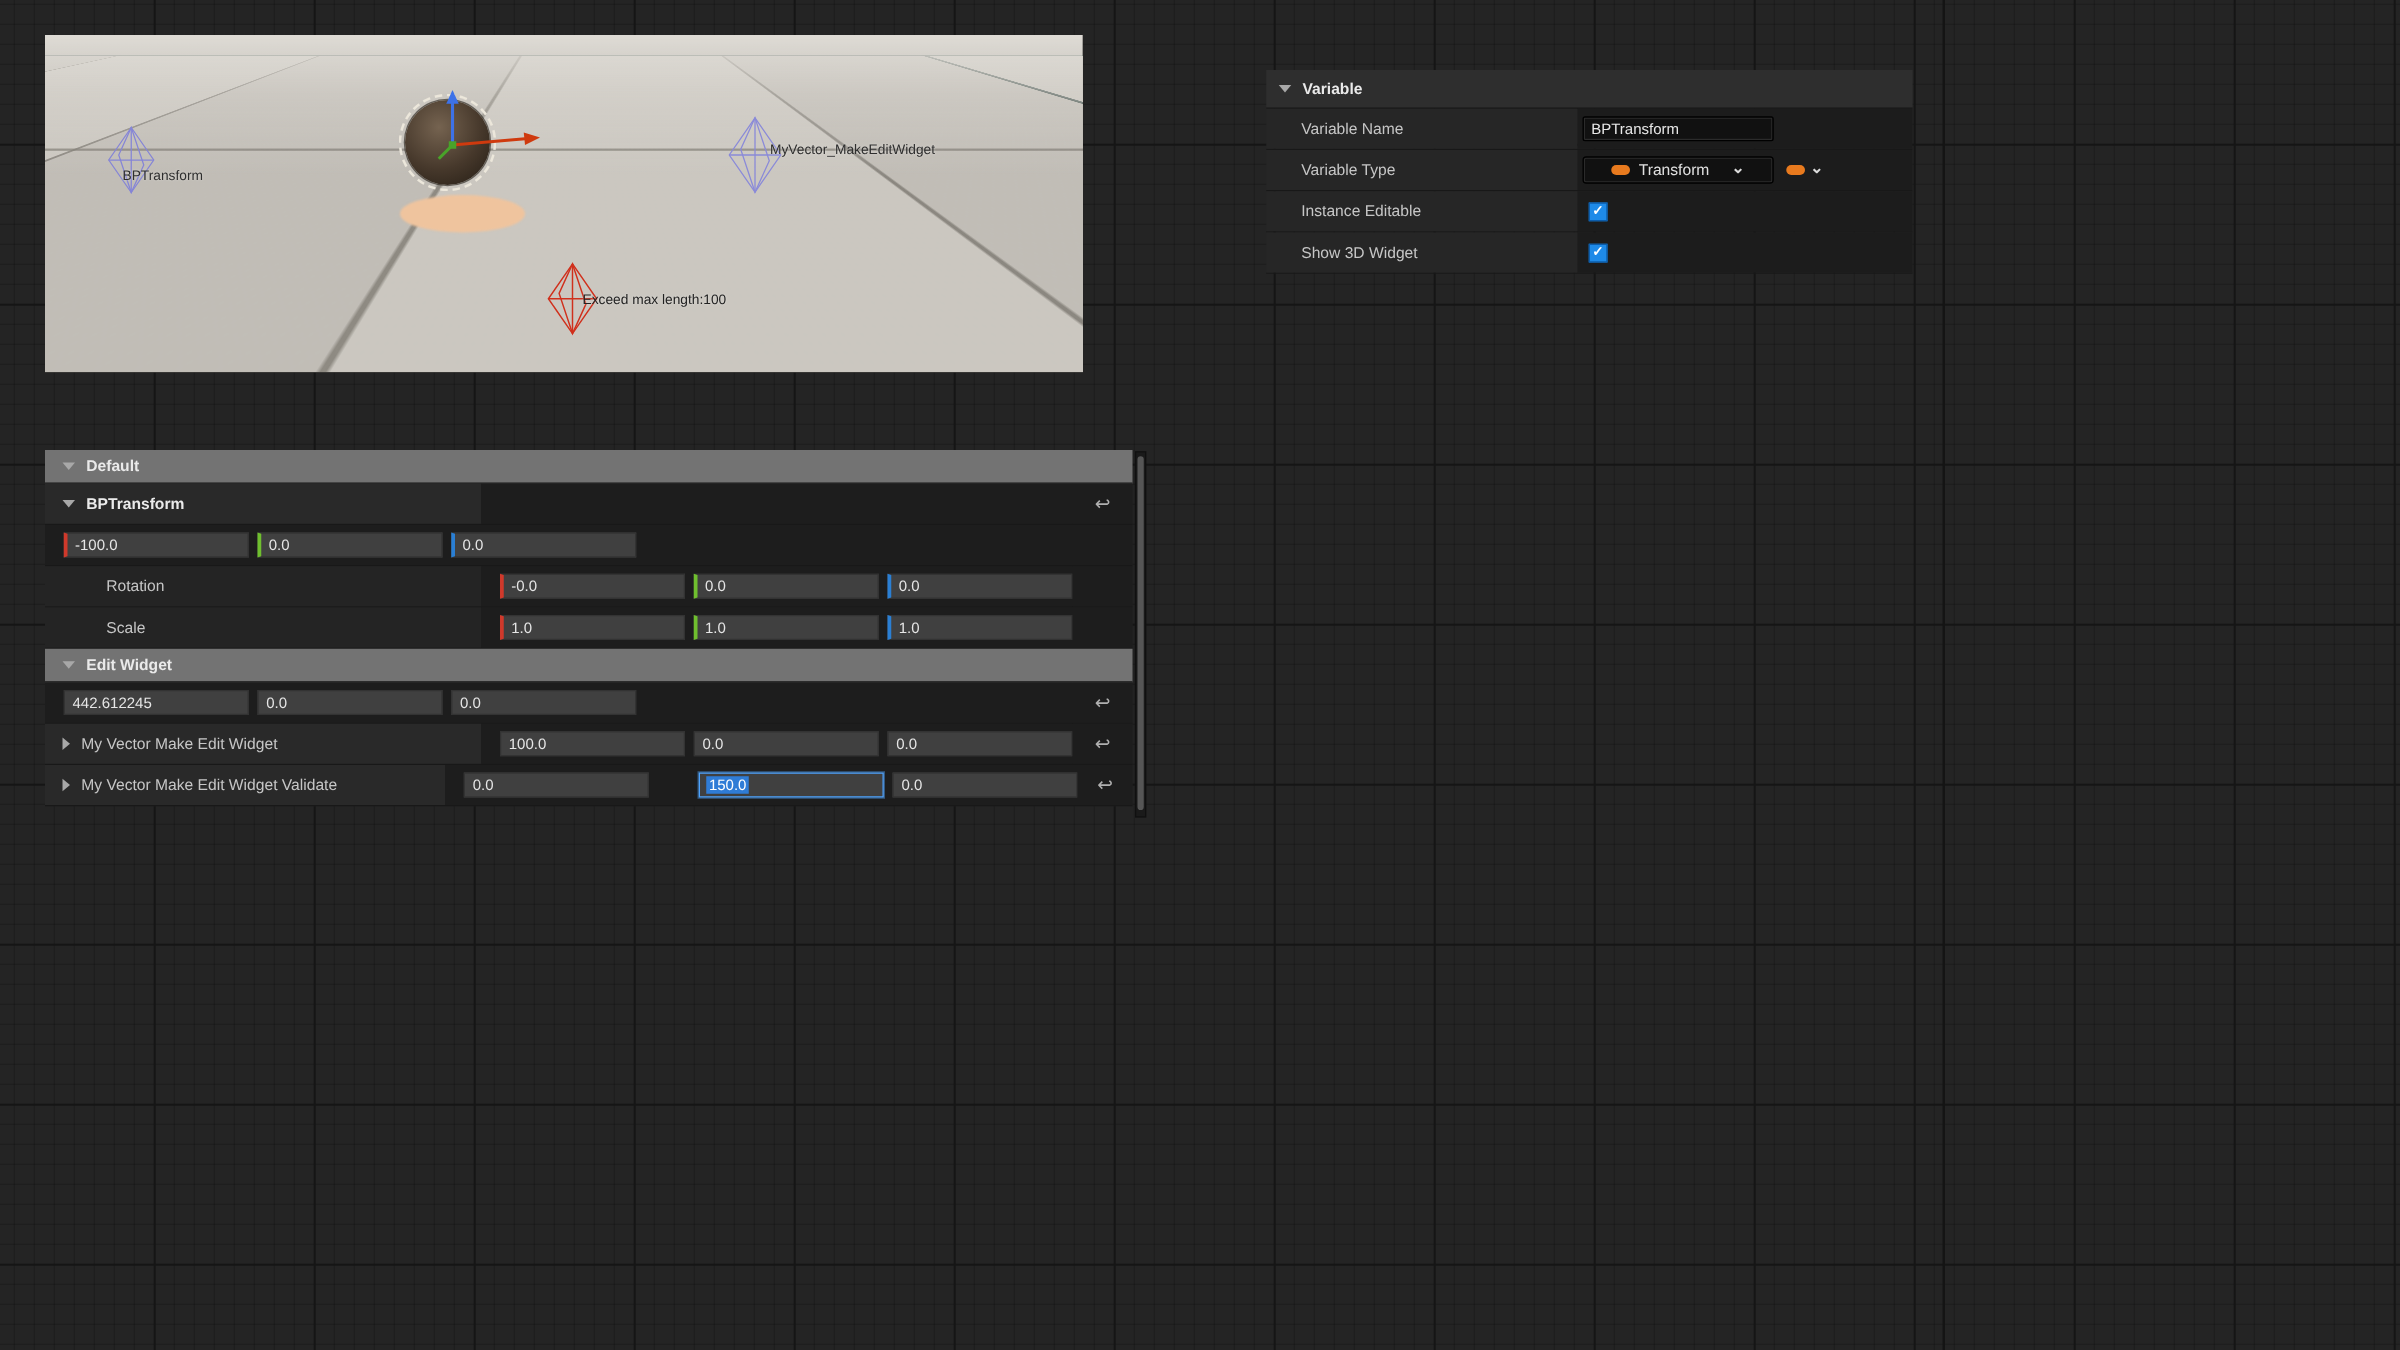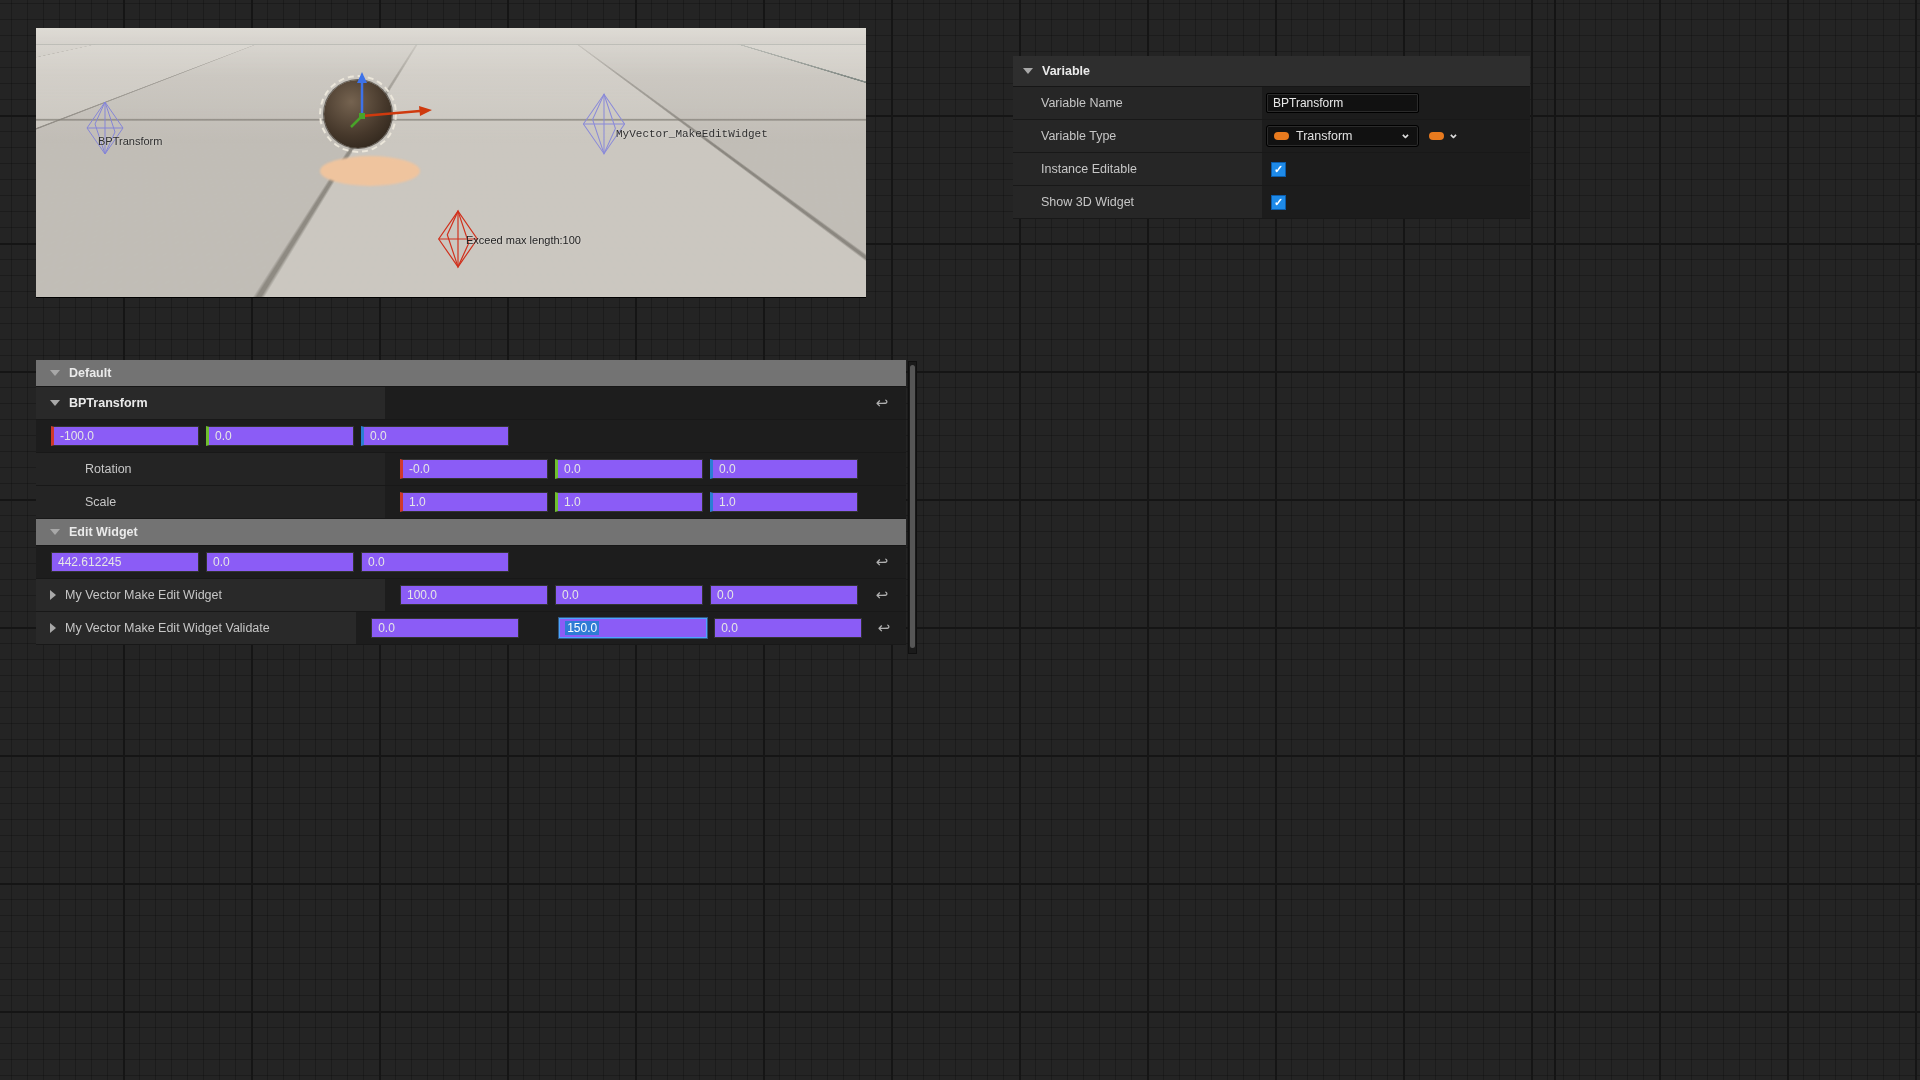--- a/index.html
+++ b/index.html
@@ -60,21 +60,21 @@
   .vrow .lbl.hover { background:#2e2e2e; }
   .vrow .val { flex:1; background:#1c1c1c; display:flex; align-items:center; padding-left:4px; }
 
   .textfield {
     width:153px; height:20px; background:#111; border:1px solid #000;
     box-shadow:inset 0 0 0 1px #2b2b2b; color:#e8e8e8; font-size:12px;
     font-family:"Liberation Sans", sans-serif; padding:0 6px; border-radius:2px;
   }
   .descfield { width:259px; height:17px; background:#1b1b1b; border:1px solid #9a9a9a; border-radius:3px; color:#e8e8e8; font-size:11px; font-family:"Liberation Sans", sans-serif; padding:0 6px; }
 
-  .dropdown { width:153px; height:22px; background:#111; border:1px solid #000; box-shadow:inset 0 0 0 1px #2b2b2b; border-radius:3px; display:flex; align-items:center; gap:7px; padding:0 7px; cursor:pointer; }
+  .dropdown { width:153px; height:22px; background:#111; border:1px solid #000; box-shadow:inset 0 0 0 1px #2b2b2b; border-radius:3px; display:flex; align-items:center; gap:7px; padding:0 22px; cursor:pointer; }
   .pill { width:15px; height:8px; border-radius:4px; background:#e87a1e; flex:none; }
   .chev { margin-left:auto; color:#dcdcdc; font-size:13px; line-height:10px; font-weight:bold; transform:translateY(-2px); }
   .chev2 { color:#dcdcdc; font-size:13px; line-height:10px; font-weight:bold; transform:translateY(-2px); }
   .pill.standalone { margin-left:10px; margin-right:4px; }
 
   .checkbox { width:15px; height:15px; margin-left:5px; border:1px solid #000; background:#121212; box-shadow:inset 0 0 0 1px #2c2c2c; display:flex; align-items:center; justify-content:center; cursor:pointer; }
   .checkbox .tick { display:none; color:#fff; font-size:11px; font-weight:bold; line-height:1; }
   .checkbox.checked { background:#1e8ae8; box-shadow:none; border-color:#0b5cab; }
   .checkbox.checked .tick { display:block; }
 
@@ -85,21 +85,21 @@
   .cell-label { width:349px; background:#242424; color:#c6c6c6; display:flex; align-items:center; gap:9px; }
   .cell-label.lv1 { padding-left:14px; }
   .cell-label.lv2 { padding-left:49px; }
   .parent .cell-label, .toprow .cell-label { background:#292929; }
   .parent .cell-label { font-weight:bold; color:#eaeaea; }
   .cell-value { flex:1; background:#1d1d1d; display:flex; align-items:center; gap:7px; padding-left:15px; }
   .cell-revert { width:48px; background:#1d1d1d; display:flex; align-items:center; justify-content:center; }
   .revert { color:#b0b0b0; font-size:15px; cursor:pointer; }
 
   .vec {
-    width:148px; height:20px; background:#8b5cf6; border:1px solid #333;
+    width:148px; height:20px; background:#404040; border:1px solid #333;
     color:#e6e6e6; font-size:12px; font-family:"Liberation Sans", sans-serif;
     padding:0 6px; flex:none;
   }
   .vec.ax { border-left:3px solid #d0392b; }
   .vec.ay { border-left:3px solid #6fbf2e; }
   .vec.az { border-left:3px solid #2a7fd4; }
   .vec.selected { border:1px solid #4da3ff; box-shadow:0 0 0 1px rgba(77,163,255,0.45); display:flex; align-items:center; padding-left:5px;margin-left:33px; }
   .vec.selected .sel { background:#2f7cd6; color:#fff; padding:0 2px; }
 
   .scrollbar { position:absolute; left:908px; top:361px; width:9px; height:293px; background:#1a1a1a; border:1px solid #101010; }
@@ -143,21 +143,21 @@
       <rect x="11" y="43" width="6" height="6" fill="#49a32a"></rect>
     </svg>
 
     <svg class="wire" style="left:540px;top:64px;" width="56" height="64" viewBox="0 0 44 56">
       <g fill="none" stroke="#8a8ad8" stroke-width="0.9">
         <path d="M22 2 L40 28 L22 54 L4 28 Z"></path>
         <path d="M4 28 L40 28 M22 2 L22 54"></path>
         <path d="M22 2 L32 32 L22 54 L12 24 Z"></path>
       </g>
     </svg>
-    <div class="vlabel" style="left:580px;top:100px;font-family:Liberation Mono, monospace;">MyVector_MakeEditWidget</div>
+    <div class="vlabel" style="left:580px;top:86px;">MyVector_MakeEditWidget</div>
 
     <svg class="wire" style="left:395px;top:181px;" width="54" height="60" viewBox="0 0 44 56">
       <g fill="none" stroke="#d0301c" stroke-width="1.1">
         <path d="M22 2 L40 28 L22 54 L4 28 Z"></path>
         <path d="M4 28 L40 28 M22 2 L22 54"></path>
         <path d="M22 2 L32 32 L22 54 L12 24 Z"></path>
       </g>
     </svg>
     <div class="vlabel" style="left:430px;top:206px;color:#222;">Exceed max length:100</div>
   </div>

